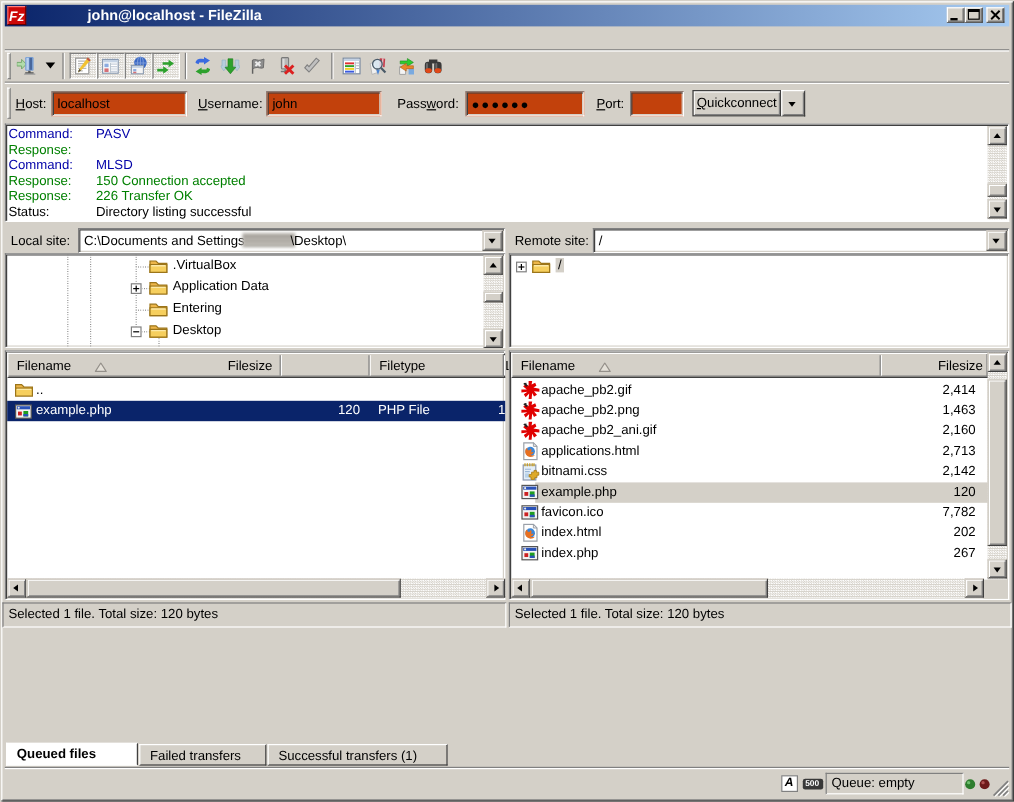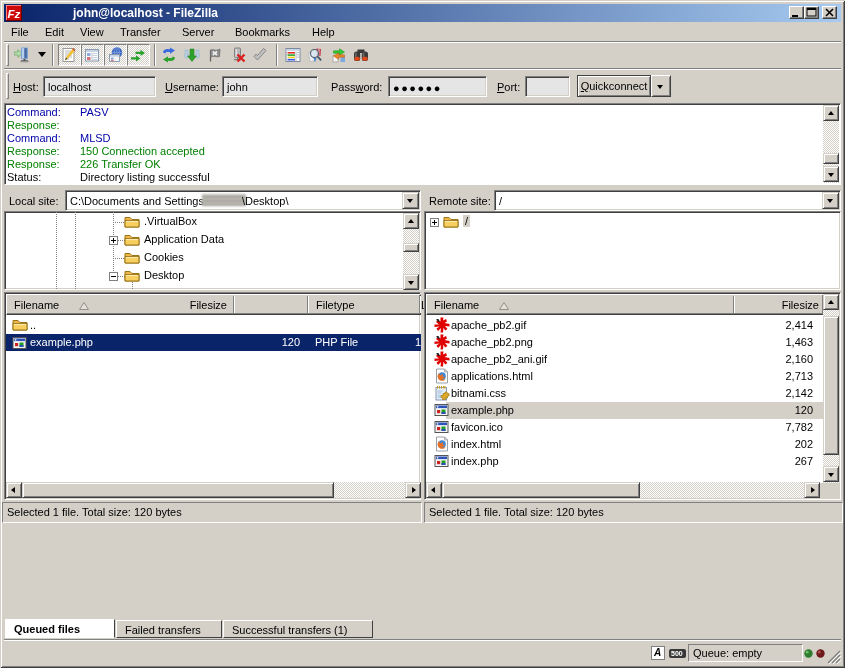--- a/index.html
+++ b/index.html
@@ -20,21 +20,21 @@
 #toolbar{left:4px;top:43px;width:837px;height:25px;}
 .grip{position:absolute;width:3px;border:1px solid;border-color:#fff #808080 #808080 #fff;}
 .tsep{position:absolute;width:2px;height:22px;top:1px;border-left:1px solid #808080;border-right:1px solid #fff;}
 .tbtn{position:absolute;width:23px;height:22px;top:1px;}
 .pressed{border:1px solid;border-color:#808080 #fff #fff #808080;background-image:conic-gradient(#fff 25%,#d4d0c8 0 50%,#fff 0 75%,#d4d0c8 0);background-size:2px 2px;}
 .ticon{position:absolute;width:16px;height:16px;}
 #toolsep{left:4px;top:68px;width:837px;height:2px;border-top:1px solid #808080;border-bottom:1px solid #fff;}
 
 #qcbar{left:4px;top:70px;width:837px;height:32px;}
 .qclabel{position:absolute;top:11px;}
-.field{position:absolute;top:6px;height:21px;background:#e5e5e5;border:1px solid;border-color:#808080 #fff #fff #808080;box-shadow:inset 1px 1px 0 #404040,inset -1px -1px 0 #d4d0c8;}
+.field{position:absolute;top:6px;height:21px;background:#c2410c;border:1px solid;border-color:#808080 #fff #fff #808080;box-shadow:inset 1px 1px 0 #404040,inset -1px -1px 0 #d4d0c8;}
 .field span{position:absolute;left:4px;top:4px;}
 u{text-decoration:underline;}
 #qcbtn{position:absolute;left:573px;top:5px;width:74px;height:22px;background:#d4d0c8;border:1px solid;border-color:#404040;box-shadow:inset 1px 1px 0 #fff,inset -1px -1px 0 #808080;text-align:center;line-height:20px;}
 #qcdrop{position:absolute;left:647px;top:5px;width:20px;height:22px;background:#d4d0c8;border:1px solid;border-color:#fff #404040 #404040 #fff;box-shadow:inset 1px 1px 0 #d4d0c8,inset -1px -1px 0 #808080;}
 
 #log{left:4px;top:103px;width:837px;height:82px;background:#fff;border:1px solid;border-color:#808080 #fff #fff #808080;box-shadow:inset 1px 1px 0 #404040;}
 .logline{position:absolute;left:2px;white-space:pre;}
 .lcmd{color:#0000a8;}
 .lresp{color:#008000;}
 .logval{position:absolute;left:75px;}
@@ -96,29 +96,20 @@
           <rect x="2" y="1" width="9" height="2" fill="#000"></rect>
         </svg>
       </div>
     <div class="capbtn abs" style="left:818px;">
         <svg width="13" height="11" viewBox="0 0 13 11">
           <path d="M3 2 L10 9 M10 2 L3 9" stroke="#000" stroke-width="1.6"></path>
         </svg>
       </div>
   </div>
 
-  <div id="menubar" class="abs">
-    <span class="mi" style="left:7px;">File</span>
-    <span class="mi" style="left:41px;">Edit</span>
-    <span class="mi" style="left:76px;">View</span>
-    <span class="mi" style="left:116px;">Transfer</span>
-    <span class="mi" style="left:178px;">Server</span>
-    <span class="mi" style="left:231px;">Bookmarks</span>
-    <span class="mi" style="left:308px;">Help</span>
-  </div>
   <div id="menusep" class="abs"></div>
 
   <div id="toolbar" class="abs">
     <div class="grip" style="left:2px;top:1px;height:22px;"></div>
     <svg class="ticon" style="left:10px;top:4px;" viewBox="0 0 16 16">
       <path d="M0 5 L4 5 L4 2.5 L8 6.5 L4 10.5 L4 8 L0 8 Z" fill="#b2dcaa" stroke="#74a86c" stroke-width="0.8"></path>
       <rect x="7" y="0.5" width="7" height="11.5" rx="1" fill="#7aa0d4"></rect>
       <rect x="8" y="1.2" width="2" height="10" fill="#b8d0ee"></rect>
       <rect x="10.5" y="1.2" width="2.2" height="10" fill="#48679c"></rect>
       <path d="M9.5 12 L11.5 12 L11.5 13.2 L14 13.2 L14 14.5 L7 14.5 L7 13.2 L9.5 13.2 Z" fill="#555"></path>
@@ -310,21 +301,21 @@
         <path d="M1 6.5 L15 6.5 L15 13 L1 13 Z" fill="#f6cf5e" stroke="#9c7519" stroke-width="1"></path>
         <path d="M2 7.5 L14 7.5" stroke="#fce9a8" stroke-width="1.2"></path>
       </svg>
     <svg class="ricon fold" style="left:119px;top:56px;" viewBox="0 0 16 16">
         <path d="M1 3.5 L6 3.5 L8 5.5 L15 5.5 L15 13 L1 13 Z" fill="#edb64a" stroke="#9c7519" stroke-width="1"></path>
         <path d="M1 6.5 L15 6.5 L15 13 L1 13 Z" fill="#f6cf5e" stroke="#9c7519" stroke-width="1"></path>
         <path d="M2 7.5 L14 7.5" stroke="#fce9a8" stroke-width="1.2"></path>
       </svg>
     <span class="treetext" style="left:139px;top:3px;">.VirtualBox</span>
     <span class="treetext" style="left:139px;top:21px;">Application Data</span>
-    <span class="treetext" style="left:139px;top:39px;">Cookies</span>
+    <span class="treetext" style="left:139px;top:39px;">Entering</span>
     <span class="treetext" style="left:139px;top:57px;">Desktop</span>
     <div class="sb" style="right:1px;top:1px;width:16px;height:77px;"></div>
     <div class="sbtn" style="right:1px;top:1px;width:16px;height:16px;">
         <div class="arr up"></div>
       </div>
     <div class="thumb" style="right:1px;top:31px;width:16px;height:9px;"></div>
     <div class="sbtn" style="right:1px;top:62px;width:16px;height:16px;">
         <div class="arr down"></div>
       </div>
   </div>

